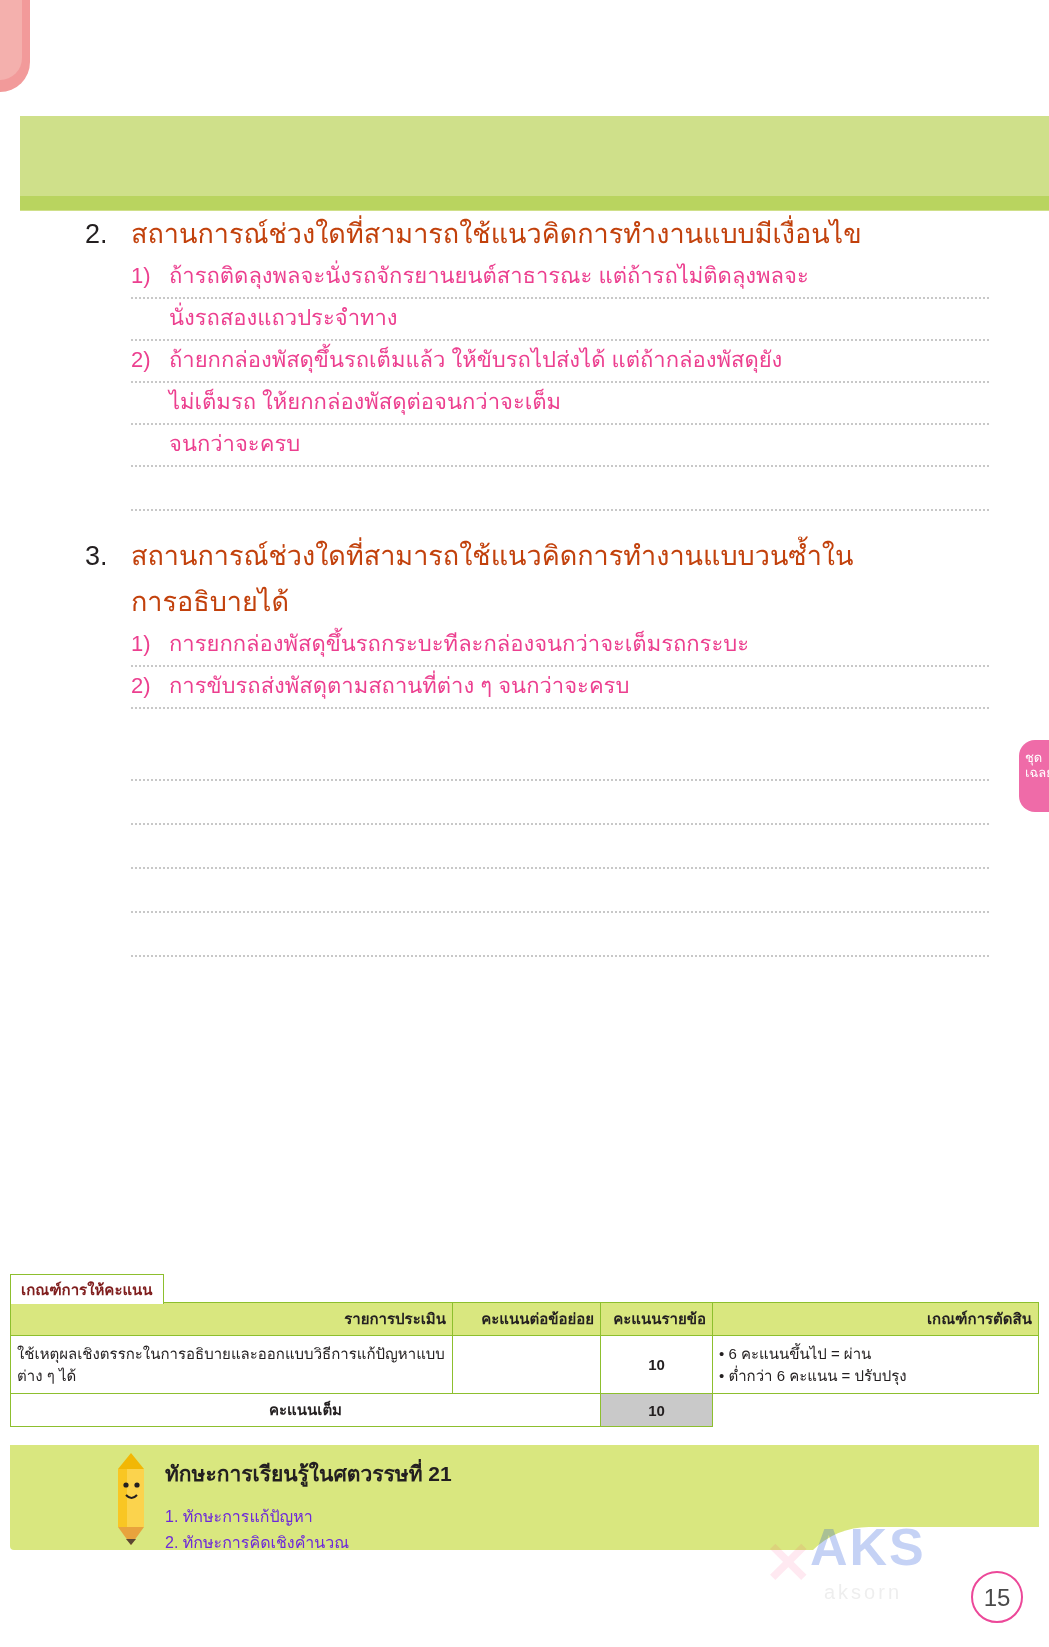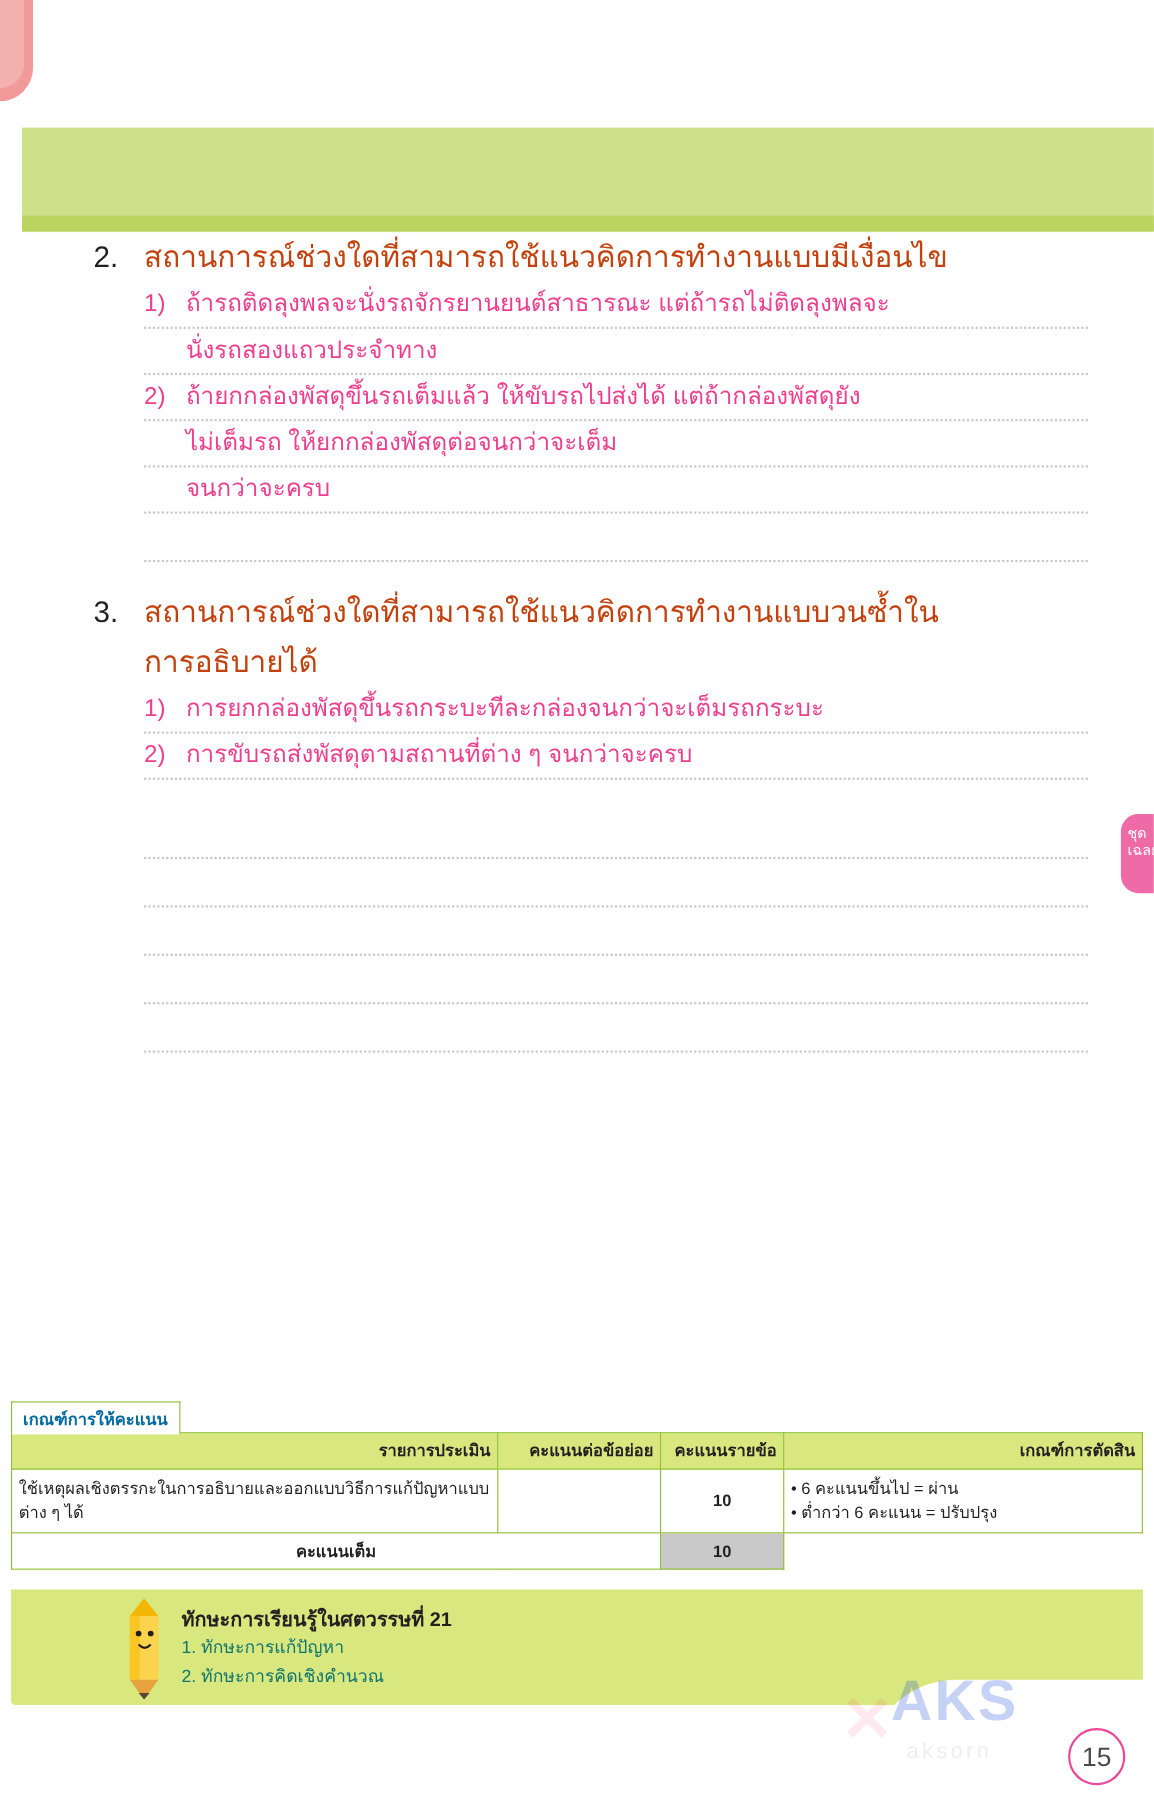--- a/index.html
+++ b/index.html
@@ -127,21 +127,21 @@
     left: 10px; top: 1272px;
     width: 1029px;
   }
   .rubric-tag {
     display: inline-block;
     border: 1.5px solid #8dbf2e;
     border-bottom: none;
     background: #ffffff;
     font-size: 15px;
     font-weight: bold;
-    color: #0369a1;
+    color: #7f1d1d;
     padding: 3px 10px 2px 10px;
     position: relative;
     top: 2px;
     left: 0px;
   }
   table.rubric {
     width: 100%;
     border-collapse: collapse;
     table-layout: fixed;
   }
@@ -173,25 +173,25 @@
     width: 1029px; height: 105px;
     background: #d9e77f;
     border-radius: 0 0 4px 4px;
   }
   .skills-inner {
     position: absolute;
     left: 155px; top: 12px;
     width: 700px;
   }
   .skills-title {
-    font-size: 18px; font-weight: bold; color: #231f20;
-    margin-bottom: 0;
+    font-size: 21px; font-weight: bold; color: #231f20;
+    margin-bottom: 14px;
   }
   .skills-item {
-    font-size: 16px; color: #0f766e; line-height: 26px;
+    font-size: 16px; color: #6d28d9; line-height: 26px;
   }
   .pencil {
     position: absolute;
     left: 100px; top: 6px;
     width: 42px; height: 96px;
   }
 
   
   .watermark {
     position: absolute;

